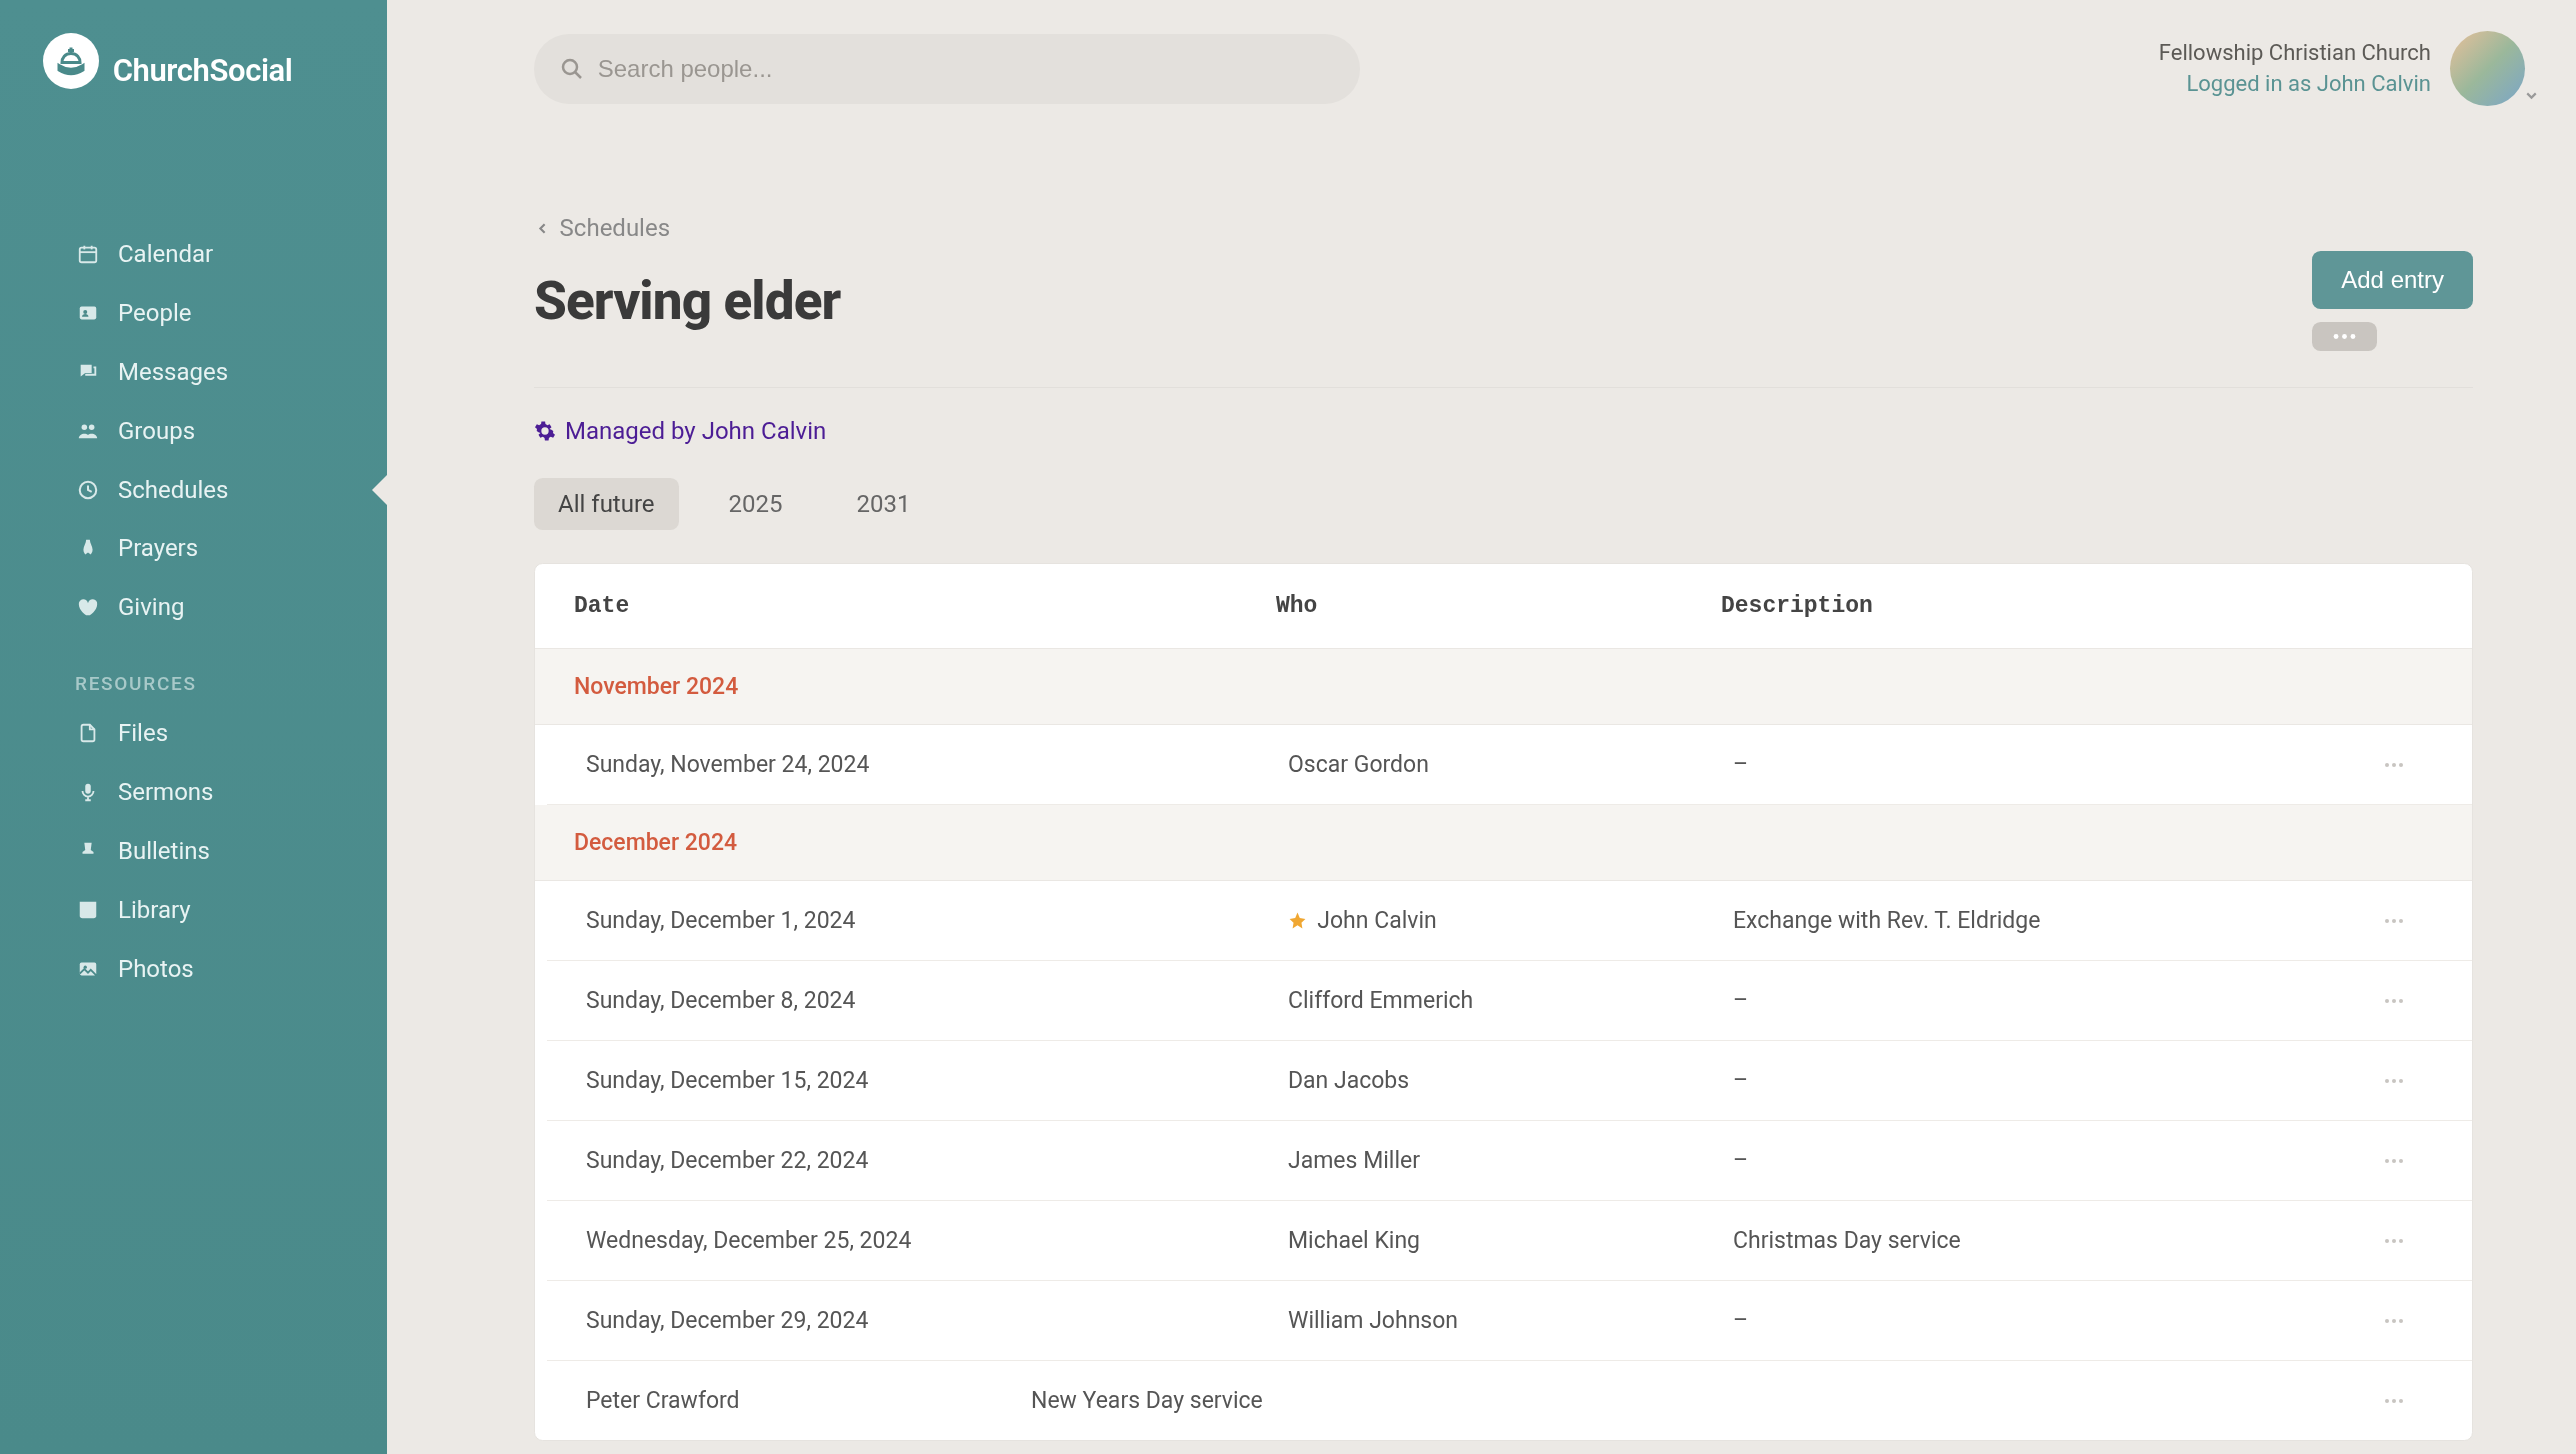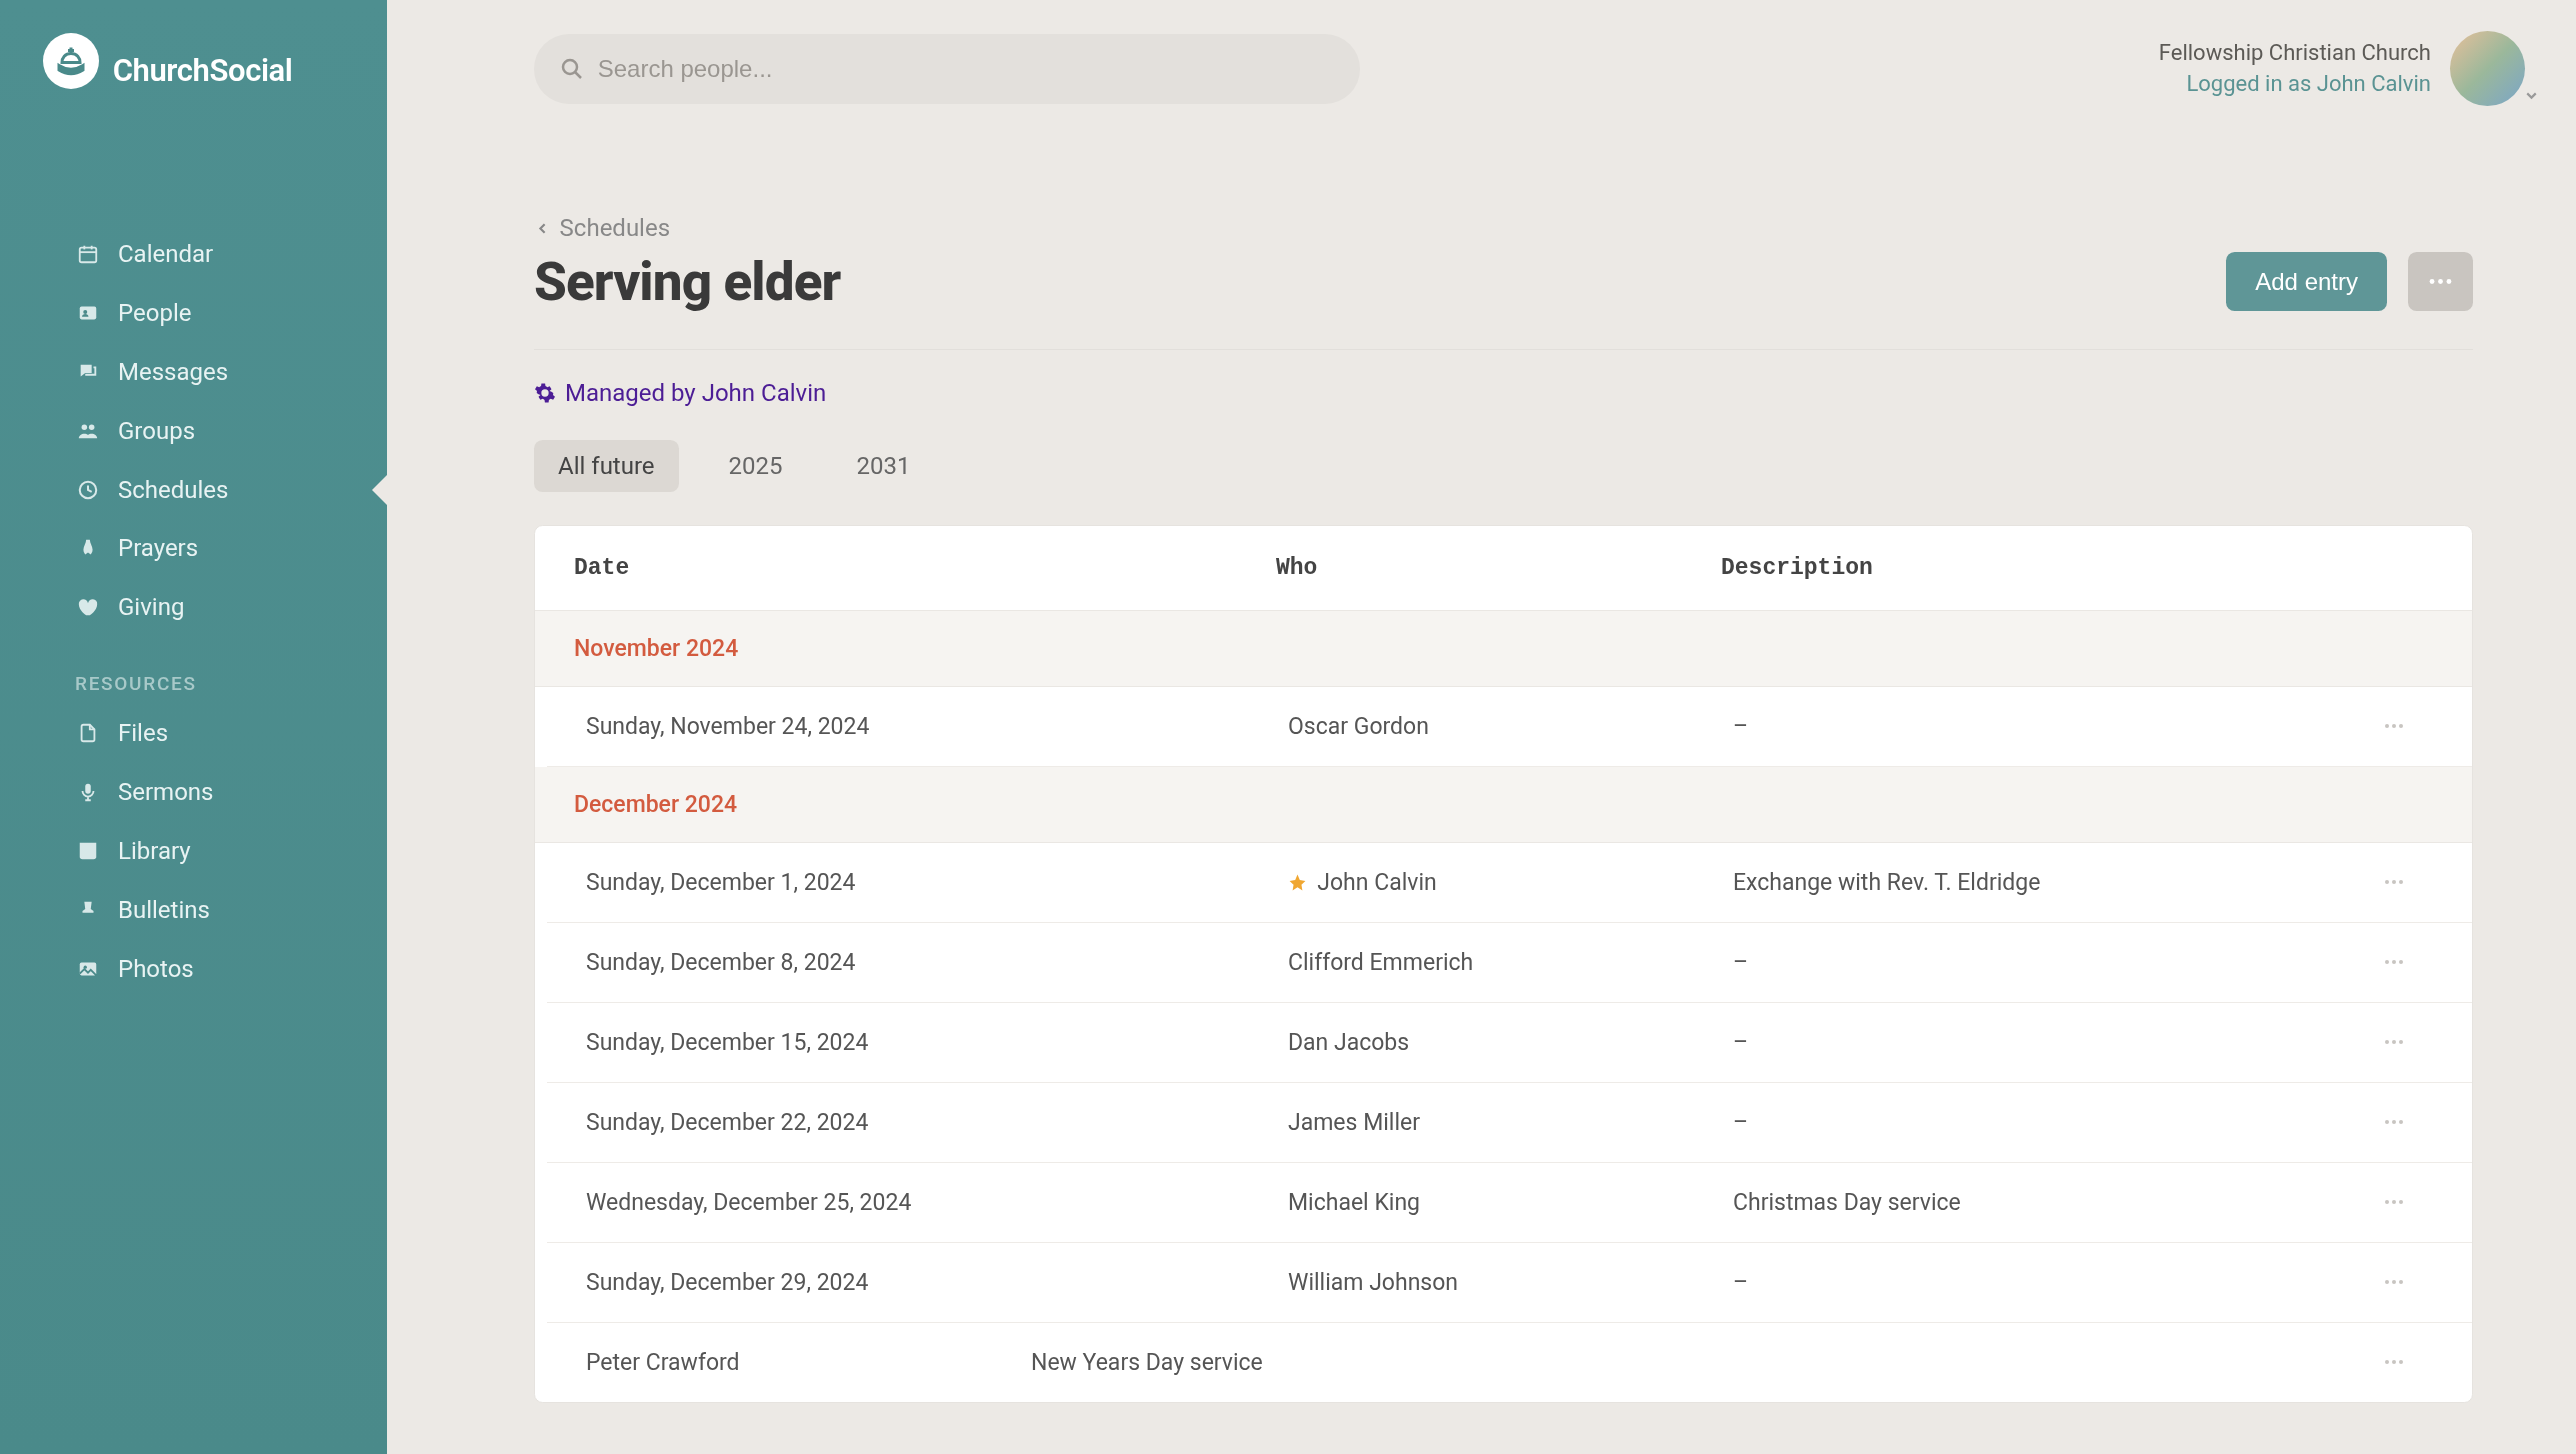--- a/index.html
+++ b/index.html
@@ -166,21 +166,22 @@
     }
     .page-title {
       font-size: 53px;
       font-weight: 800;
       color: #3a3a3a;
       letter-spacing: -0.9px;
     }
     .title-actions {
       margin-left: auto;
       display: flex;
-      gap: 21px;
+      gap: 13px;
+      flex-direction: column;
     }
     .btn-primary {
       background: #5f9697;
       color: #fff;
       border: none;
       border-radius: 8.6px;
       padding: 15.4px 29px;
       font-size: 24px;
       font-weight: 500;
       cursor: pointer;
@@ -365,33 +366,33 @@
           <svg width="22" height="22" viewBox="0 0 24 24" fill="currentColor">
             <rect x="9" y="3" width="6" height="11" rx="3"></rect>
             <path d="M6 11a6 6 0 0012 0M12 17v4M9 21h6" fill="none" stroke="currentColor" stroke-width="2"></path>
           </svg>
         </span>
         <span>Sermons</span>
       </div>
       <div class="nav-item">
         <span class="icon">
           <svg width="22" height="22" viewBox="0 0 24 24" fill="currentColor">
+            <path d="M8 3h8l-1 8 3 2v2H6v-2l3-2-1-8zM12 15v6"></path>
+          </svg>
+        </span>
+        <span>Bulletins</span>
+      </div>
+      <div class="nav-item">
+        <span class="icon">
+          <svg width="22" height="22" viewBox="0 0 24 24" fill="currentColor">
             <path d="M4 4h7v14H4zM13 4h7v14h-7zM4 18c0 1 1 2 2 2h12c1 0 2-1 2-2" fill="none" stroke="currentColor" stroke-width="2"></path>
             <rect x="4" y="4" width="16" height="14" rx="1"></rect>
           </svg>
         </span>
         <span>Library</span>
-      </div>
-      <div class="nav-item">
-        <span class="icon">
-          <svg width="22" height="22" viewBox="0 0 24 24" fill="currentColor">
-            <path d="M8 3h8l-1 8 3 2v2H6v-2l3-2-1-8zM12 15v6"></path>
-          </svg>
-        </span>
-        <span>Bulletins</span>
       </div>
       <div class="nav-item">
         <span class="icon">
           <svg width="22" height="22" viewBox="0 0 24 24" fill="currentColor">
             <rect x="3" y="5" width="18" height="14" rx="2"></rect>
             <circle cx="9" cy="10" r="1.8" fill="#4a8a8a"></circle>
             <path d="M3 17l5-5 4 4 3-3 6 6" stroke="#4a8a8a" stroke-width="2" fill="none"></path>
           </svg>
         </span>
         <span>Photos</span>

